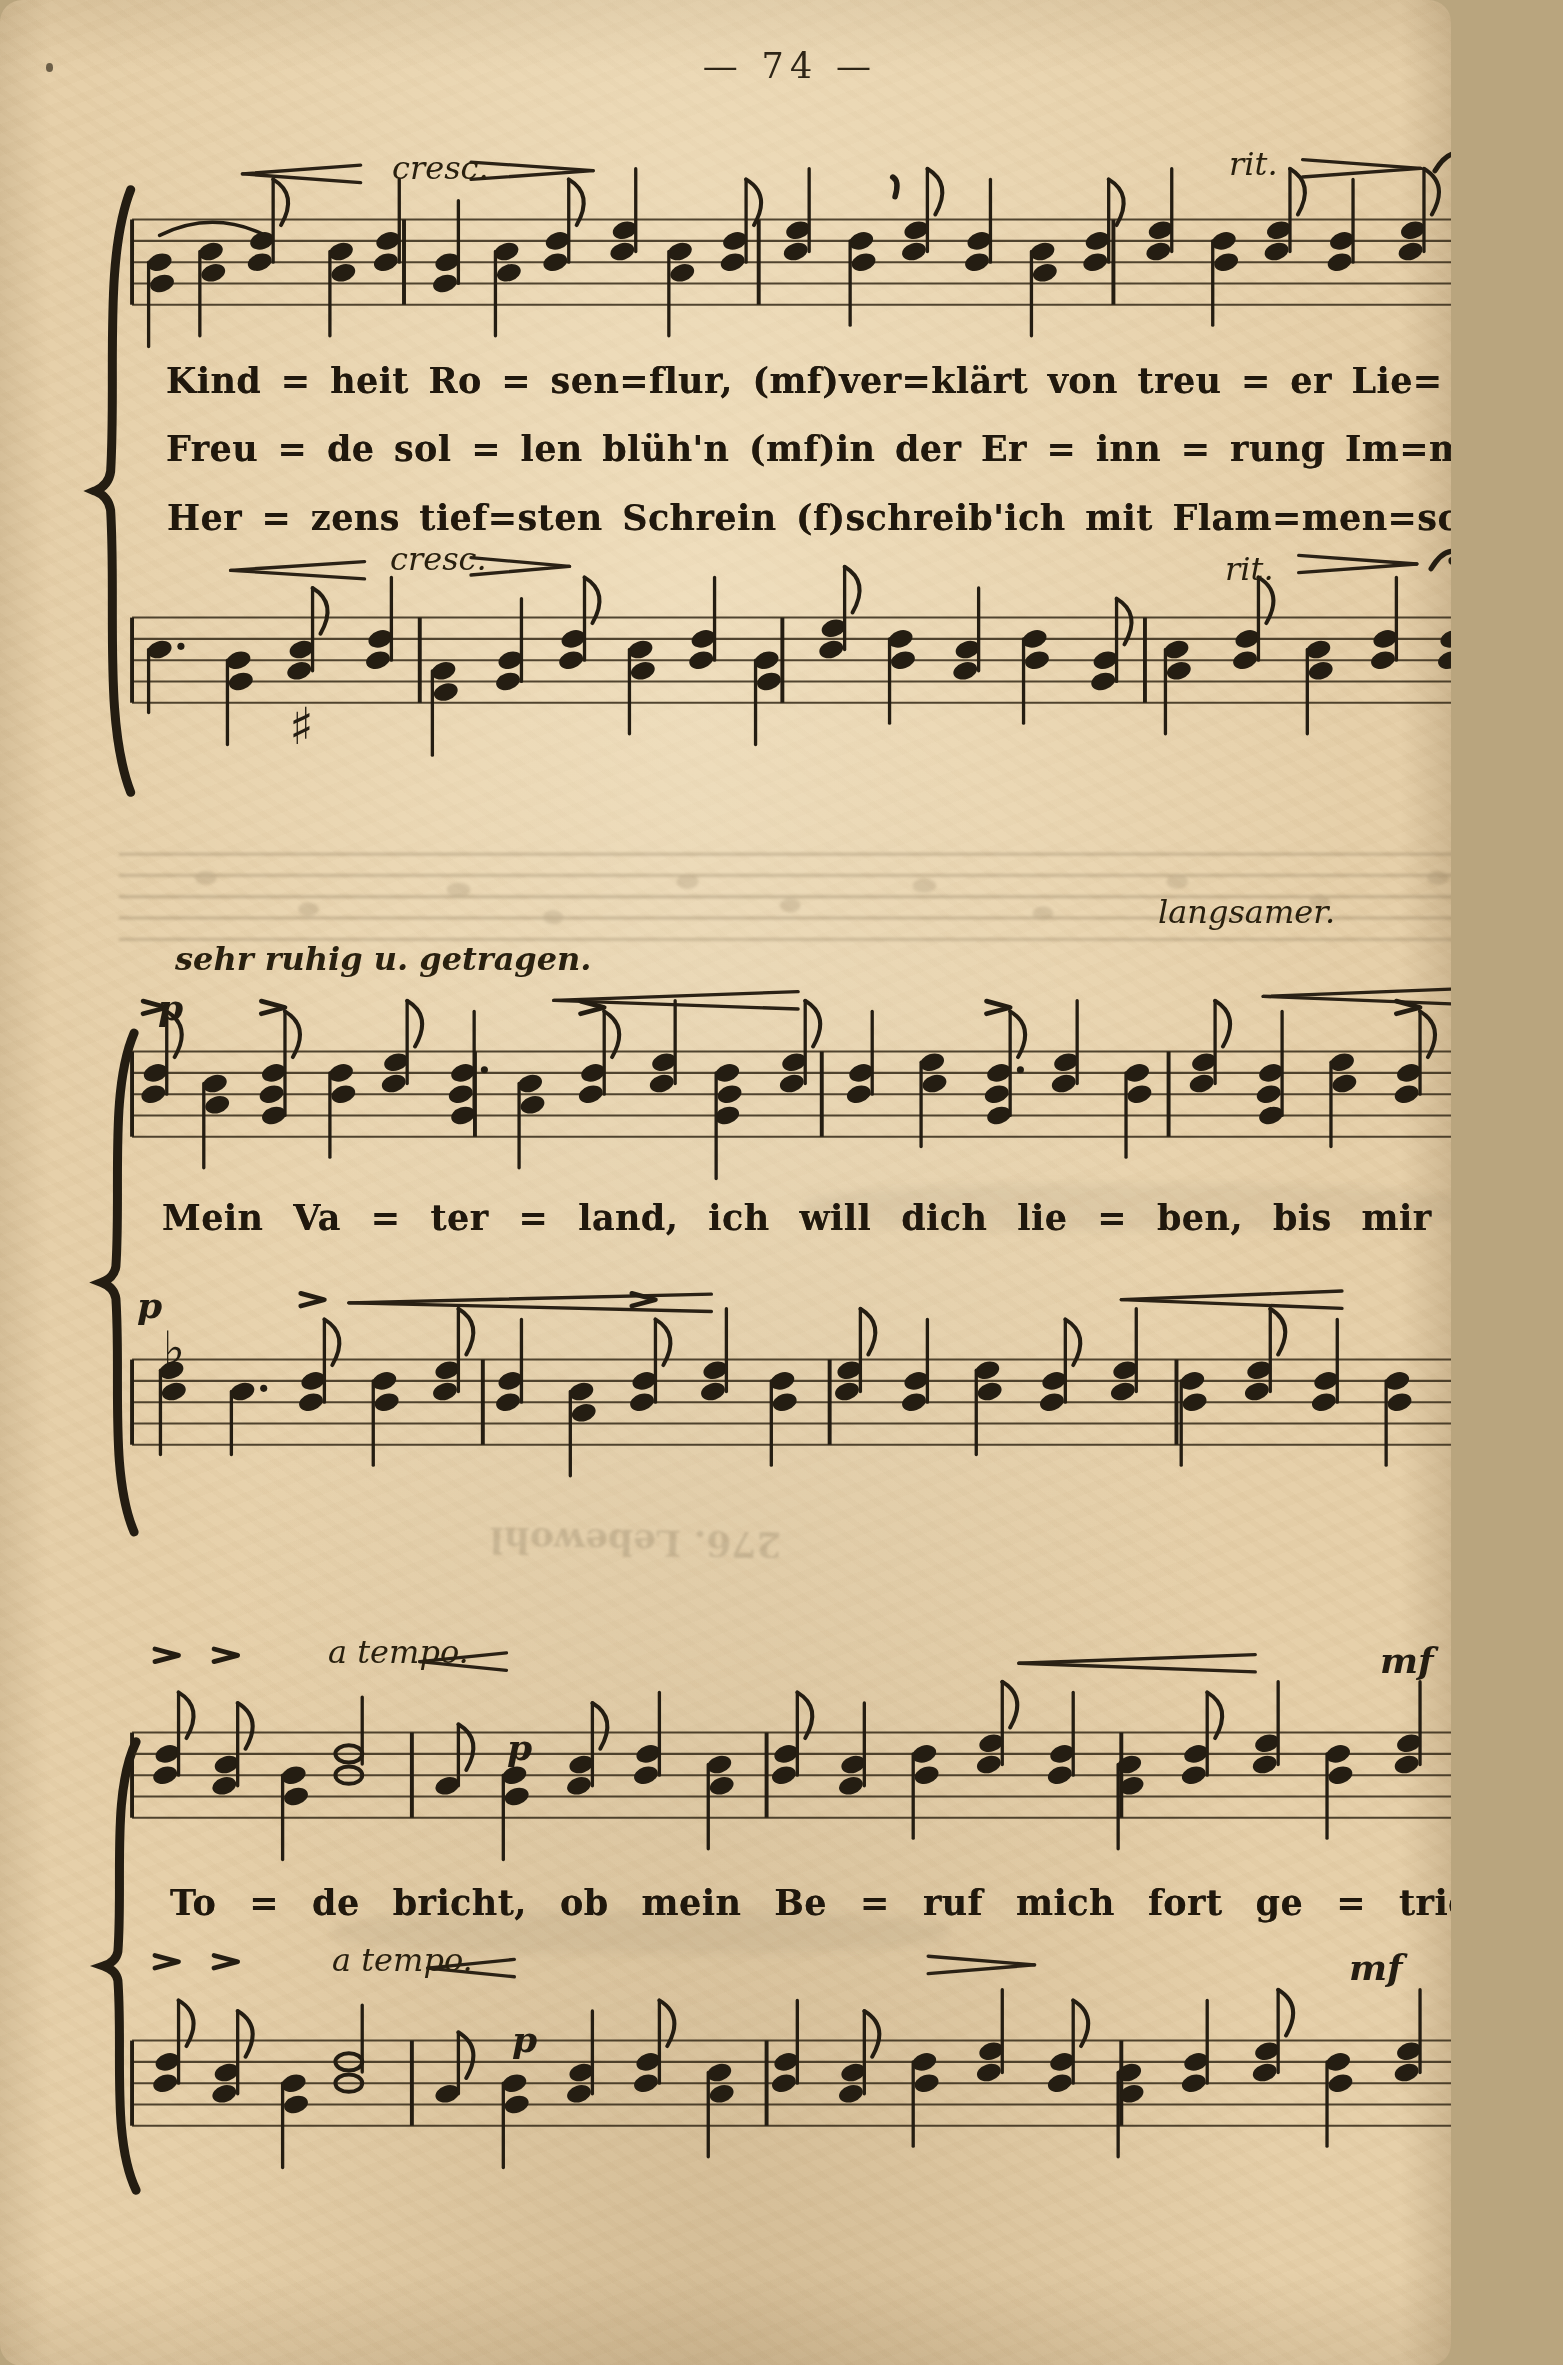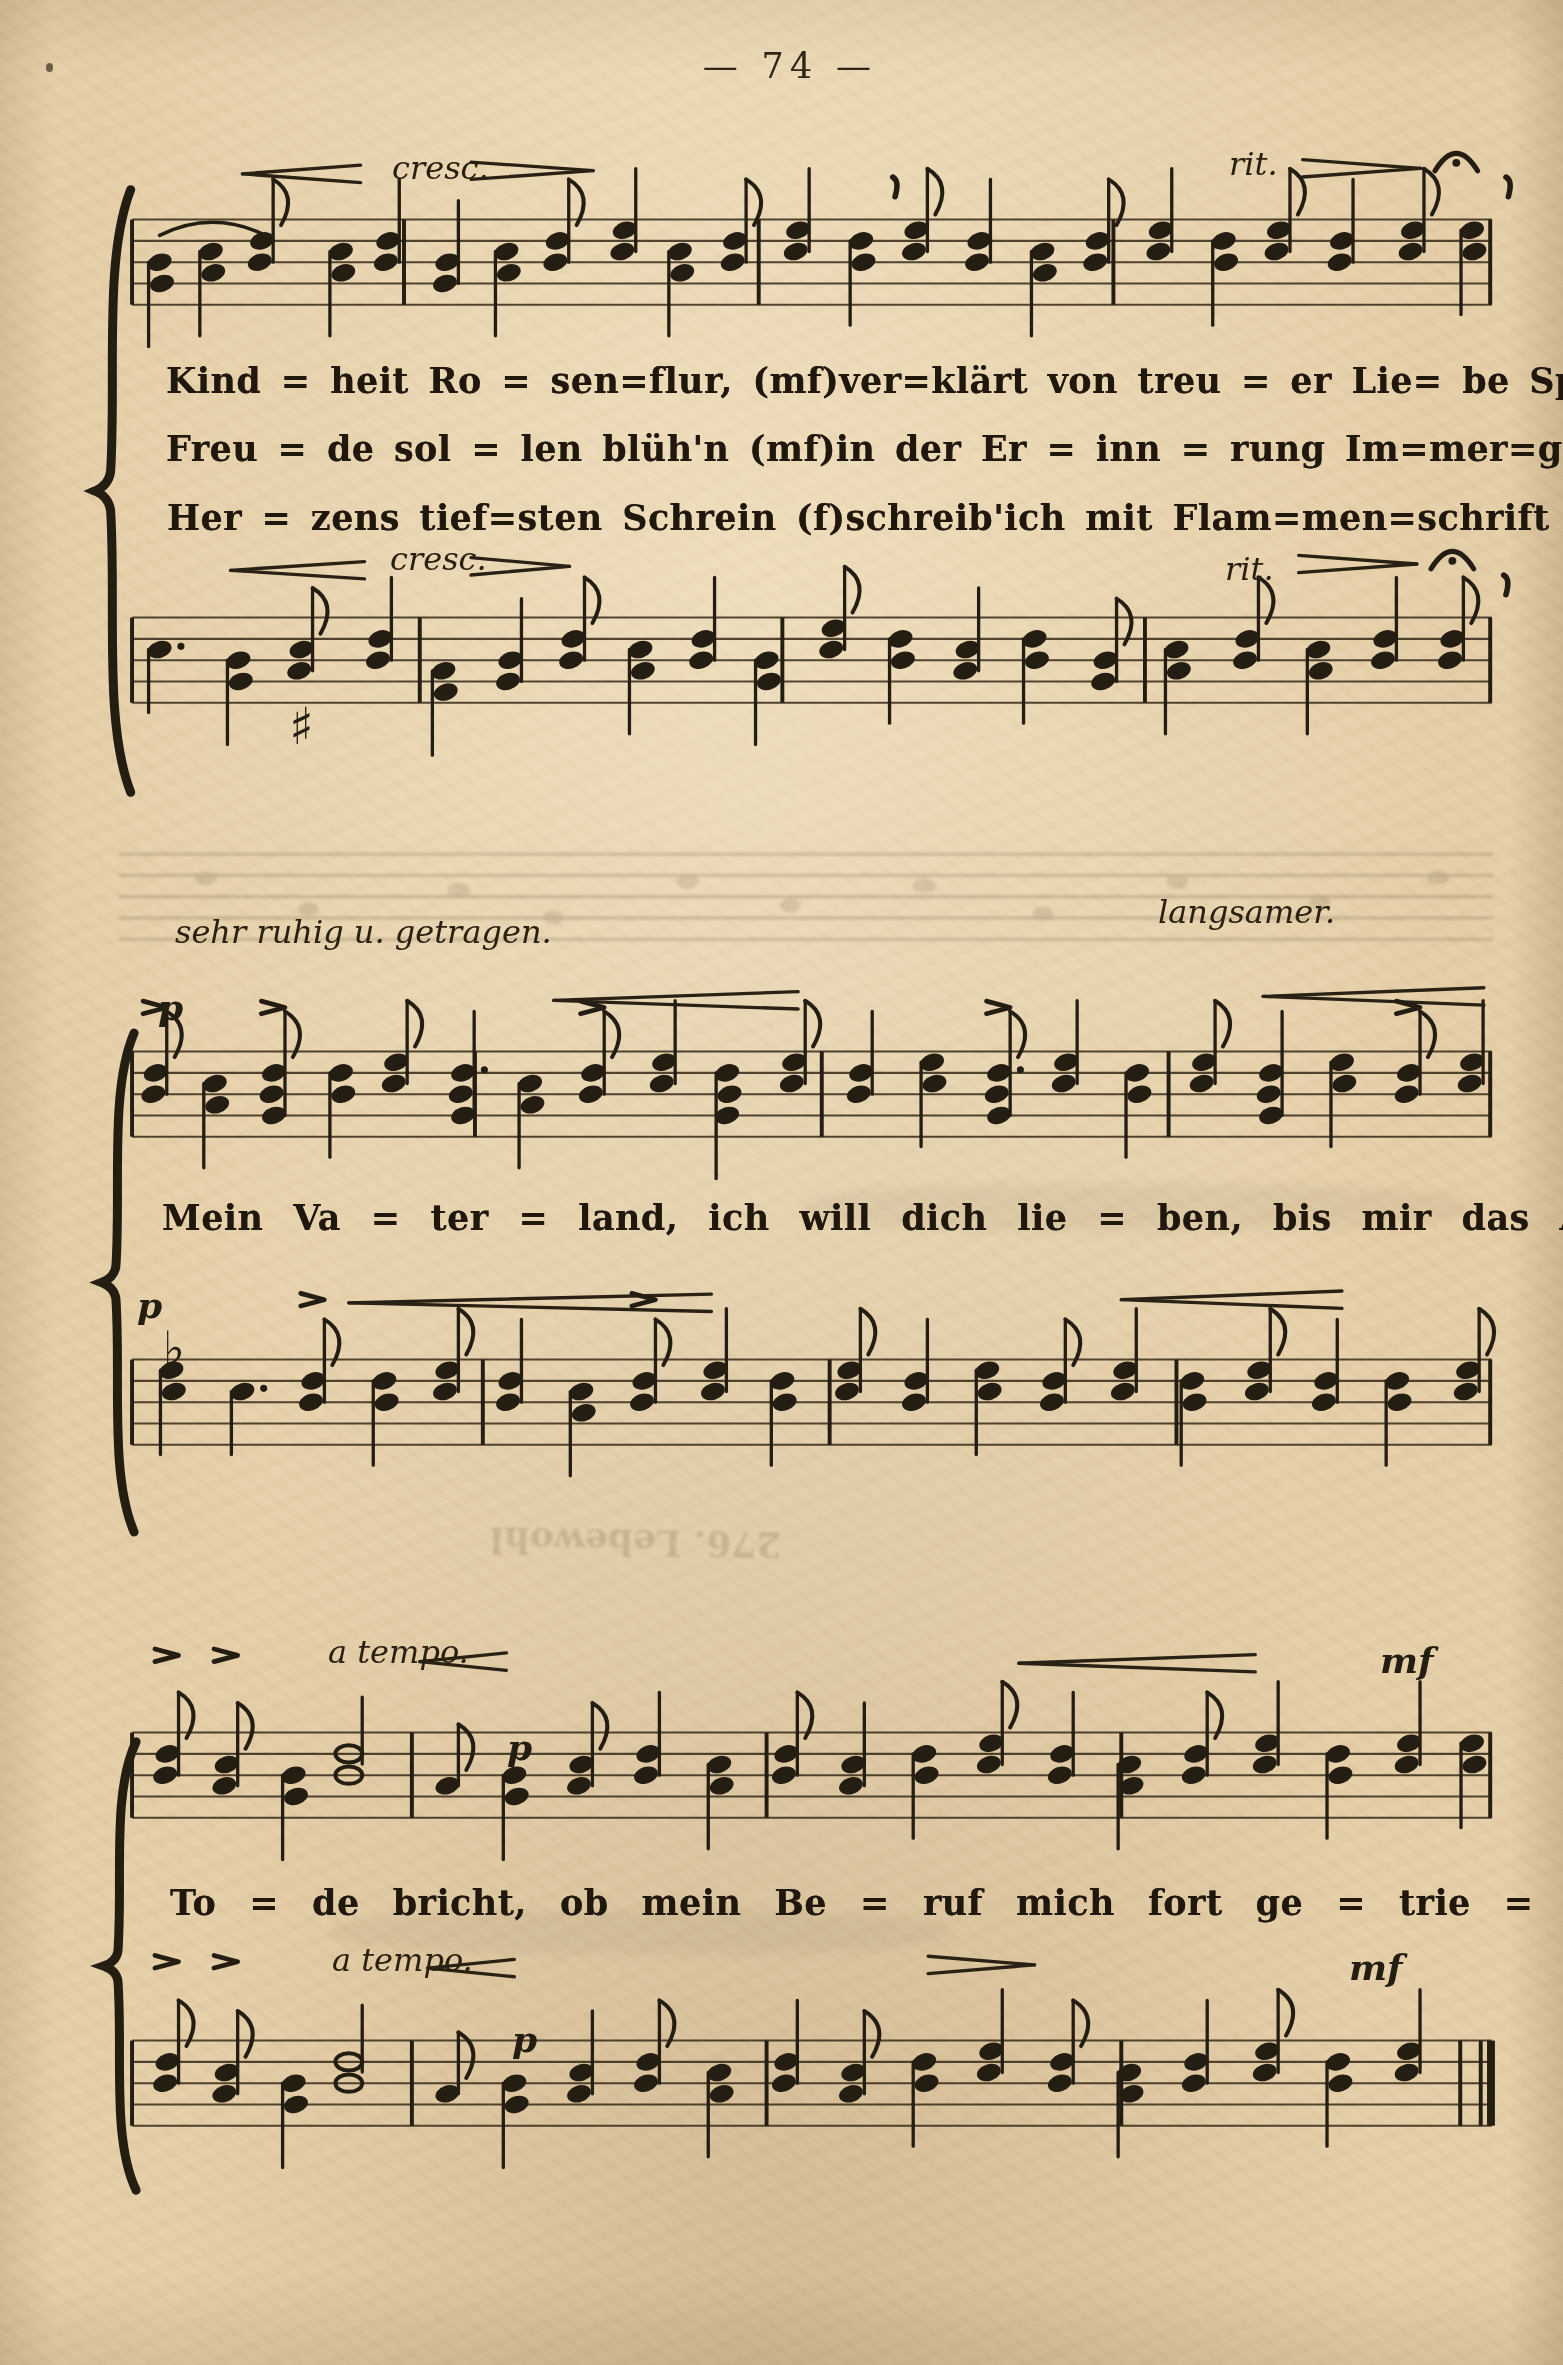--- a/index.html
+++ b/index.html
@@ -1,25 +1,25 @@
 <!DOCTYPE html>
 <html style="font-size:12.6px"><head>
 <meta charset="utf-8">
 <style>
   html,body{margin:0;padding:0;background:#b9a57e;}
-  .page{position:relative;width:1563px;height:2366px;overflow:hidden;
+  .page{position:relative;width:1451px;height:2366px;overflow:hidden;
     background-color:#e6d0aa;
     background-image:
       radial-gradient(ellipse at 48% 28%, rgba(255,246,222,.38), rgba(255,246,222,0) 62%),
       radial-gradient(ellipse at 50% 108%, rgba(110,82,44,.16), rgba(110,82,44,0) 55%),
       linear-gradient(90deg, rgba(112,86,48,.14), rgba(0,0,0,0) 3.5%, rgba(0,0,0,0) 96.5%, rgba(112,86,48,.20)),
       linear-gradient(0deg, rgba(112,86,48,.12), rgba(0,0,0,0) 4%, rgba(0,0,0,0) 97%, rgba(112,86,48,.10)),
       repeating-linear-gradient(37deg, rgba(156,120,70,.035) 0 5.5px, rgba(0,0,0,0) 5.5px 15px),
       repeating-linear-gradient(-21deg, rgba(156,120,70,.03) 0 8.7px, rgba(0,0,0,0) 8.7px 21px);
-    font-family:"DejaVu Serif", serif;color:#241d12;}
+    font-family:"DejaVu Serif", serif;color:#241d12;border-radius:22px;}
   .pagenum{position:absolute;top:46px;left:790px;transform:translateX(-50%);
     font-size:35px;letter-spacing:6.3px;color:#2e2517;white-space:nowrap;}
   .lyr{position:absolute;font-weight:700;font-size:35px;line-height:1.1;color:#20180d;
     white-space:nowrap;letter-spacing:0.4px;text-shadow:0 0 0.6px rgba(32,24,13,.65);word-spacing:7px;}
   .lyrM{word-spacing:17.4px;}
   .lyrB{word-spacing:20.5px;}
   .tempo{position:absolute;font-style:italic;font-size:32px;line-height:1;color:#29200f;white-space:nowrap;}
   .dyn{position:absolute;font-style:italic;font-weight:700;font-size:36px;line-height:1;color:#241d12;}
   .acc-glyph{position:absolute;font-size:51px;line-height:1;color:#241d12;font-weight:700;}
   .sys{position:absolute;overflow:visible;}
@@ -620,21 +620,21 @@
     <ellipse class="gblob" cx="1680" cy="40" rx="14" ry="9"></ellipse>
   </svg>
   <div class="ghost-title" style="left:490px;top:1522px;">276. Lebewohl</div>
   <div class="smudge" style="left:805px;top:1184px;width:663px;height:47px;"></div>
   <div class="smudge" style="left:332px;top:1911px;width:616px;height:43px;"></div>
 
   <span class="tempo" style="left:392px;top:152px;">cresc.</span>
   <span class="tempo" style="left:1229px;top:148px;">rit.</span>
   <span class="tempo" style="left:390px;top:543px;">cresc.</span>
   <span class="tempo" style="left:1225px;top:553px;">rit.</span>
-  <span class="tempo" style="left:175px;top:916px;">sehr ruhig u. getragen.</span>
+  <span class="tempo" style="left:175px;top:943px;font-weight:bold;">sehr ruhig u. getragen.</span>
   <span class="tempo" style="left:1158px;top:896px;font-style:italic;">langsamer.</span>
   <span class="tempo" style="left:328px;top:1636px;">a tempo.</span>
   <span class="tempo" style="left:332px;top:1944px;">a tempo.</span>
 
   <span class="dyn" style="left:158px;top:989px;">p</span>
   <span class="dyn" style="left:137px;top:1287px;">p</span>
   <span class="dyn" style="left:507px;top:1729px;">p</span>
   <span class="dyn" style="left:512px;top:2021px;">p</span>
   <span class="dyn" style="left:1380px;top:1642px;">mf</span>
   <span class="dyn" style="left:1349px;top:1949px;">mf</span>

